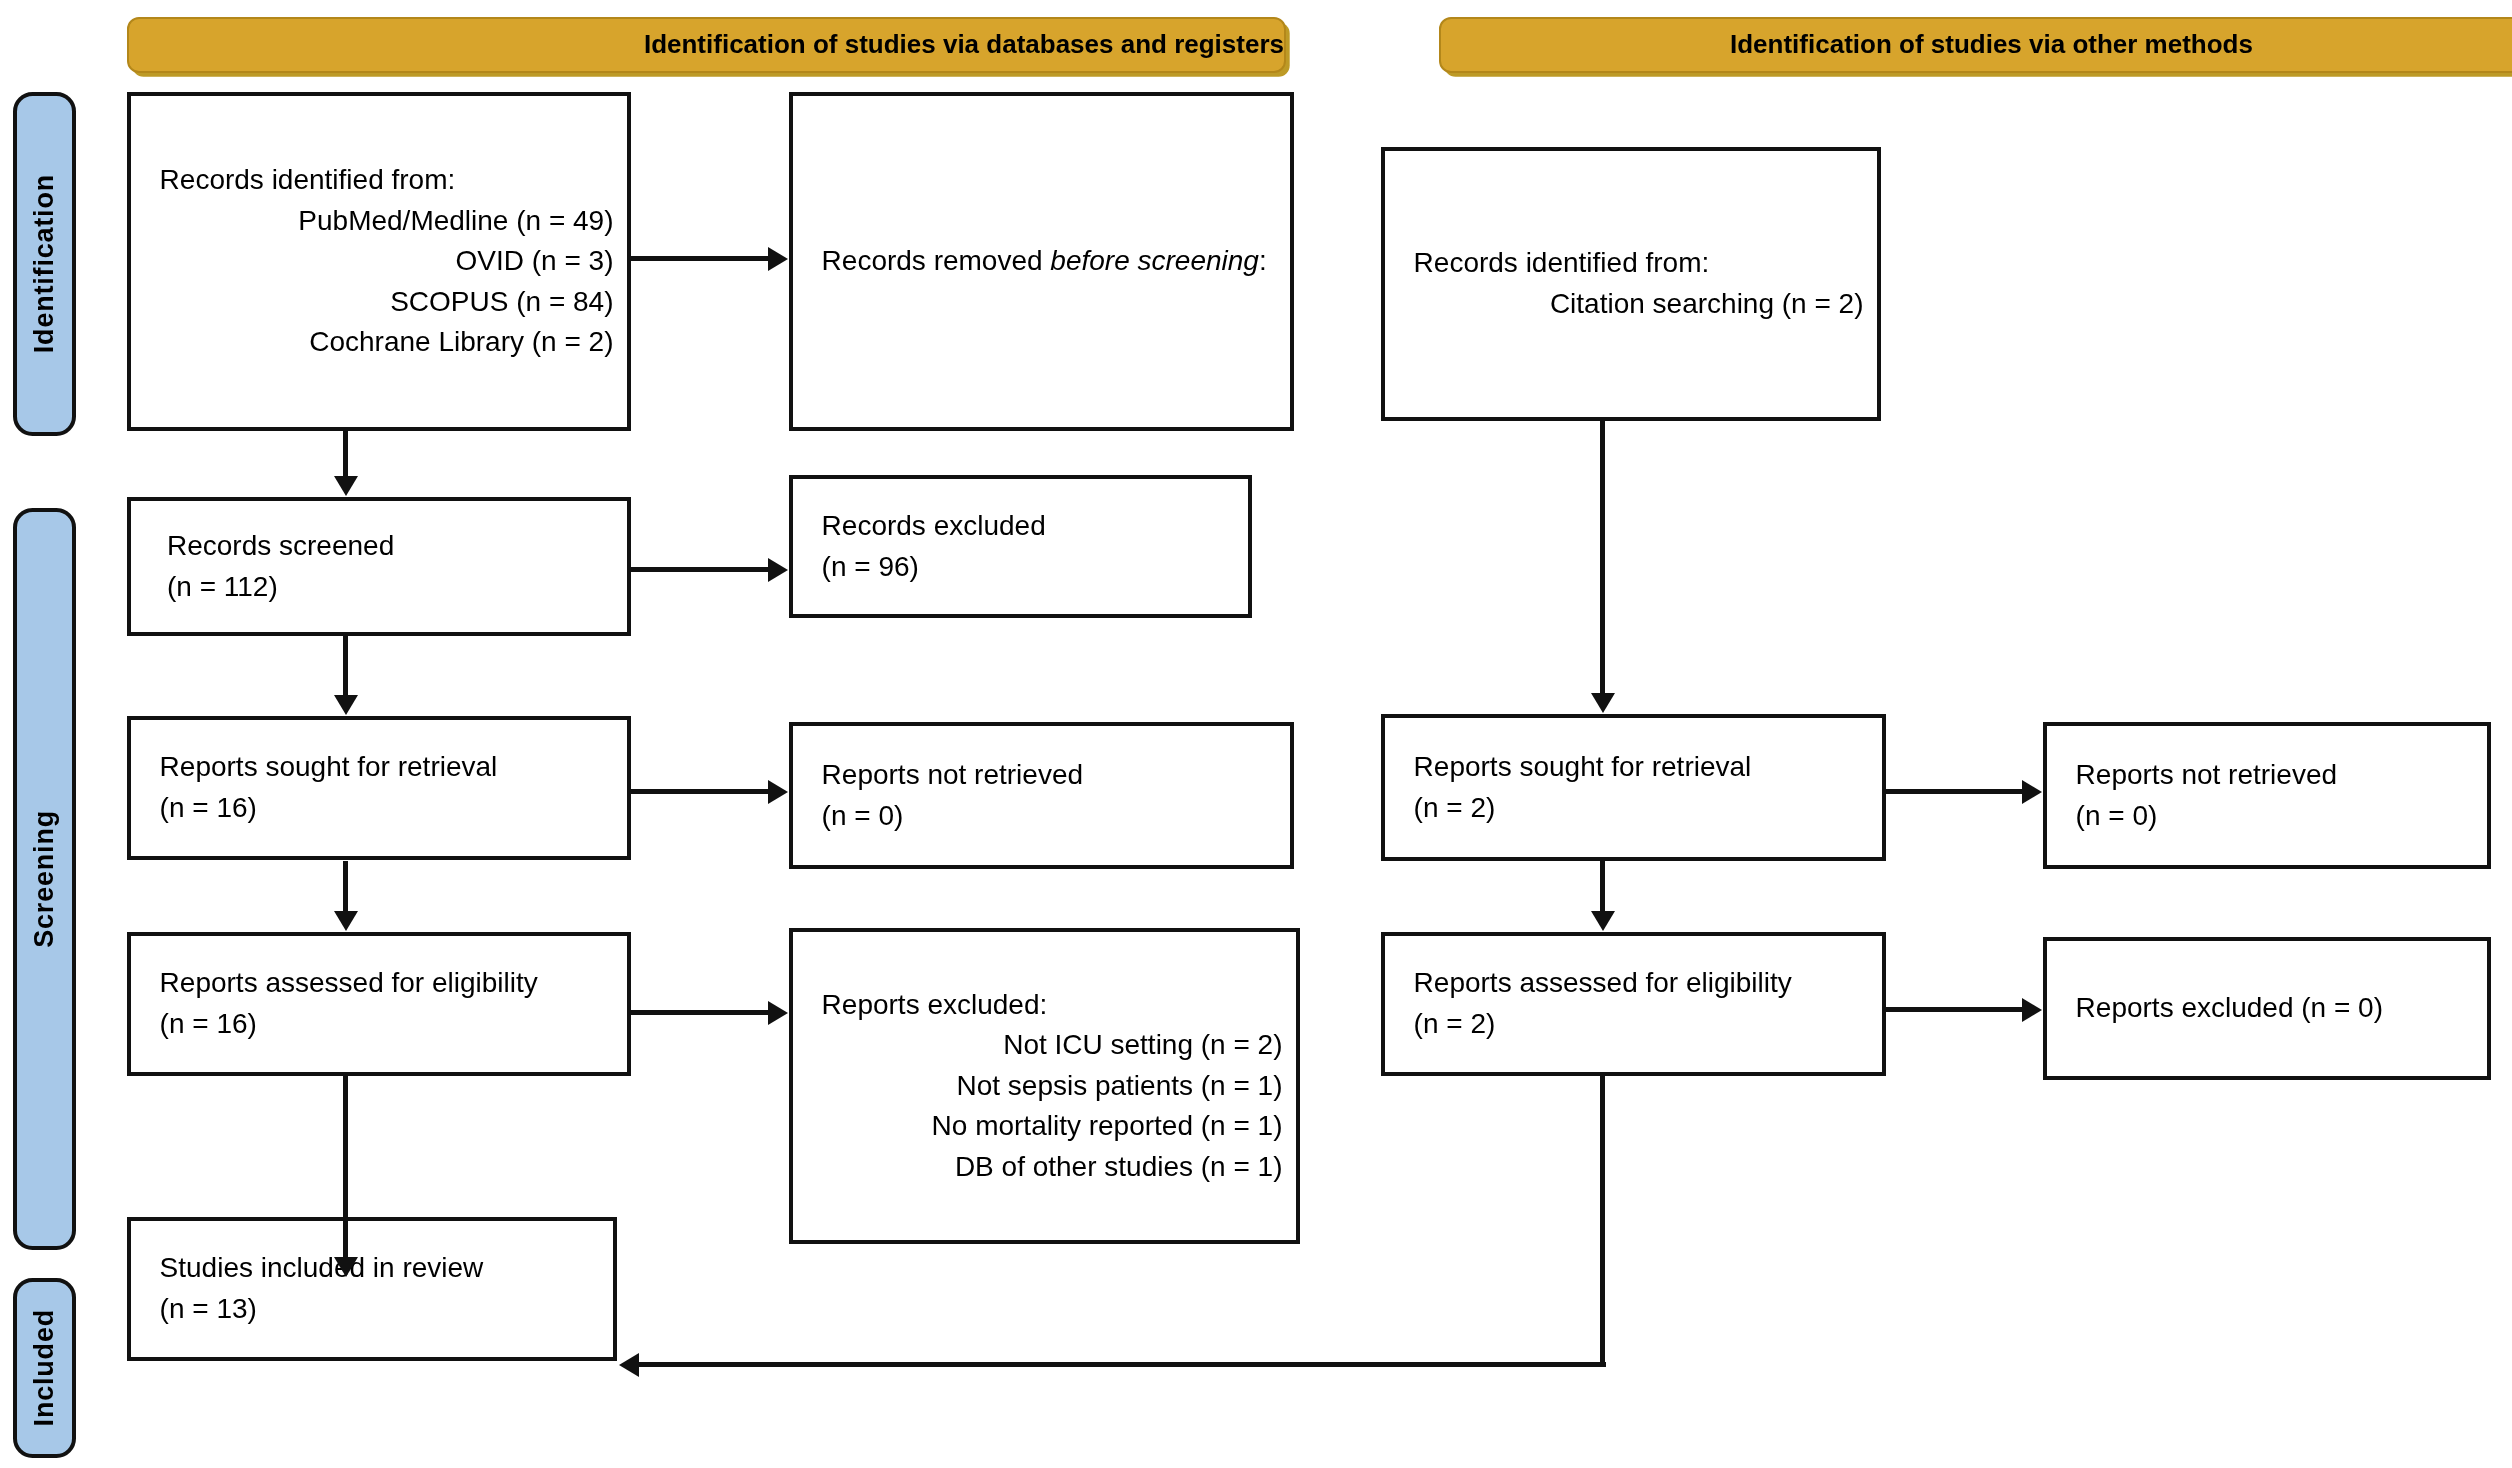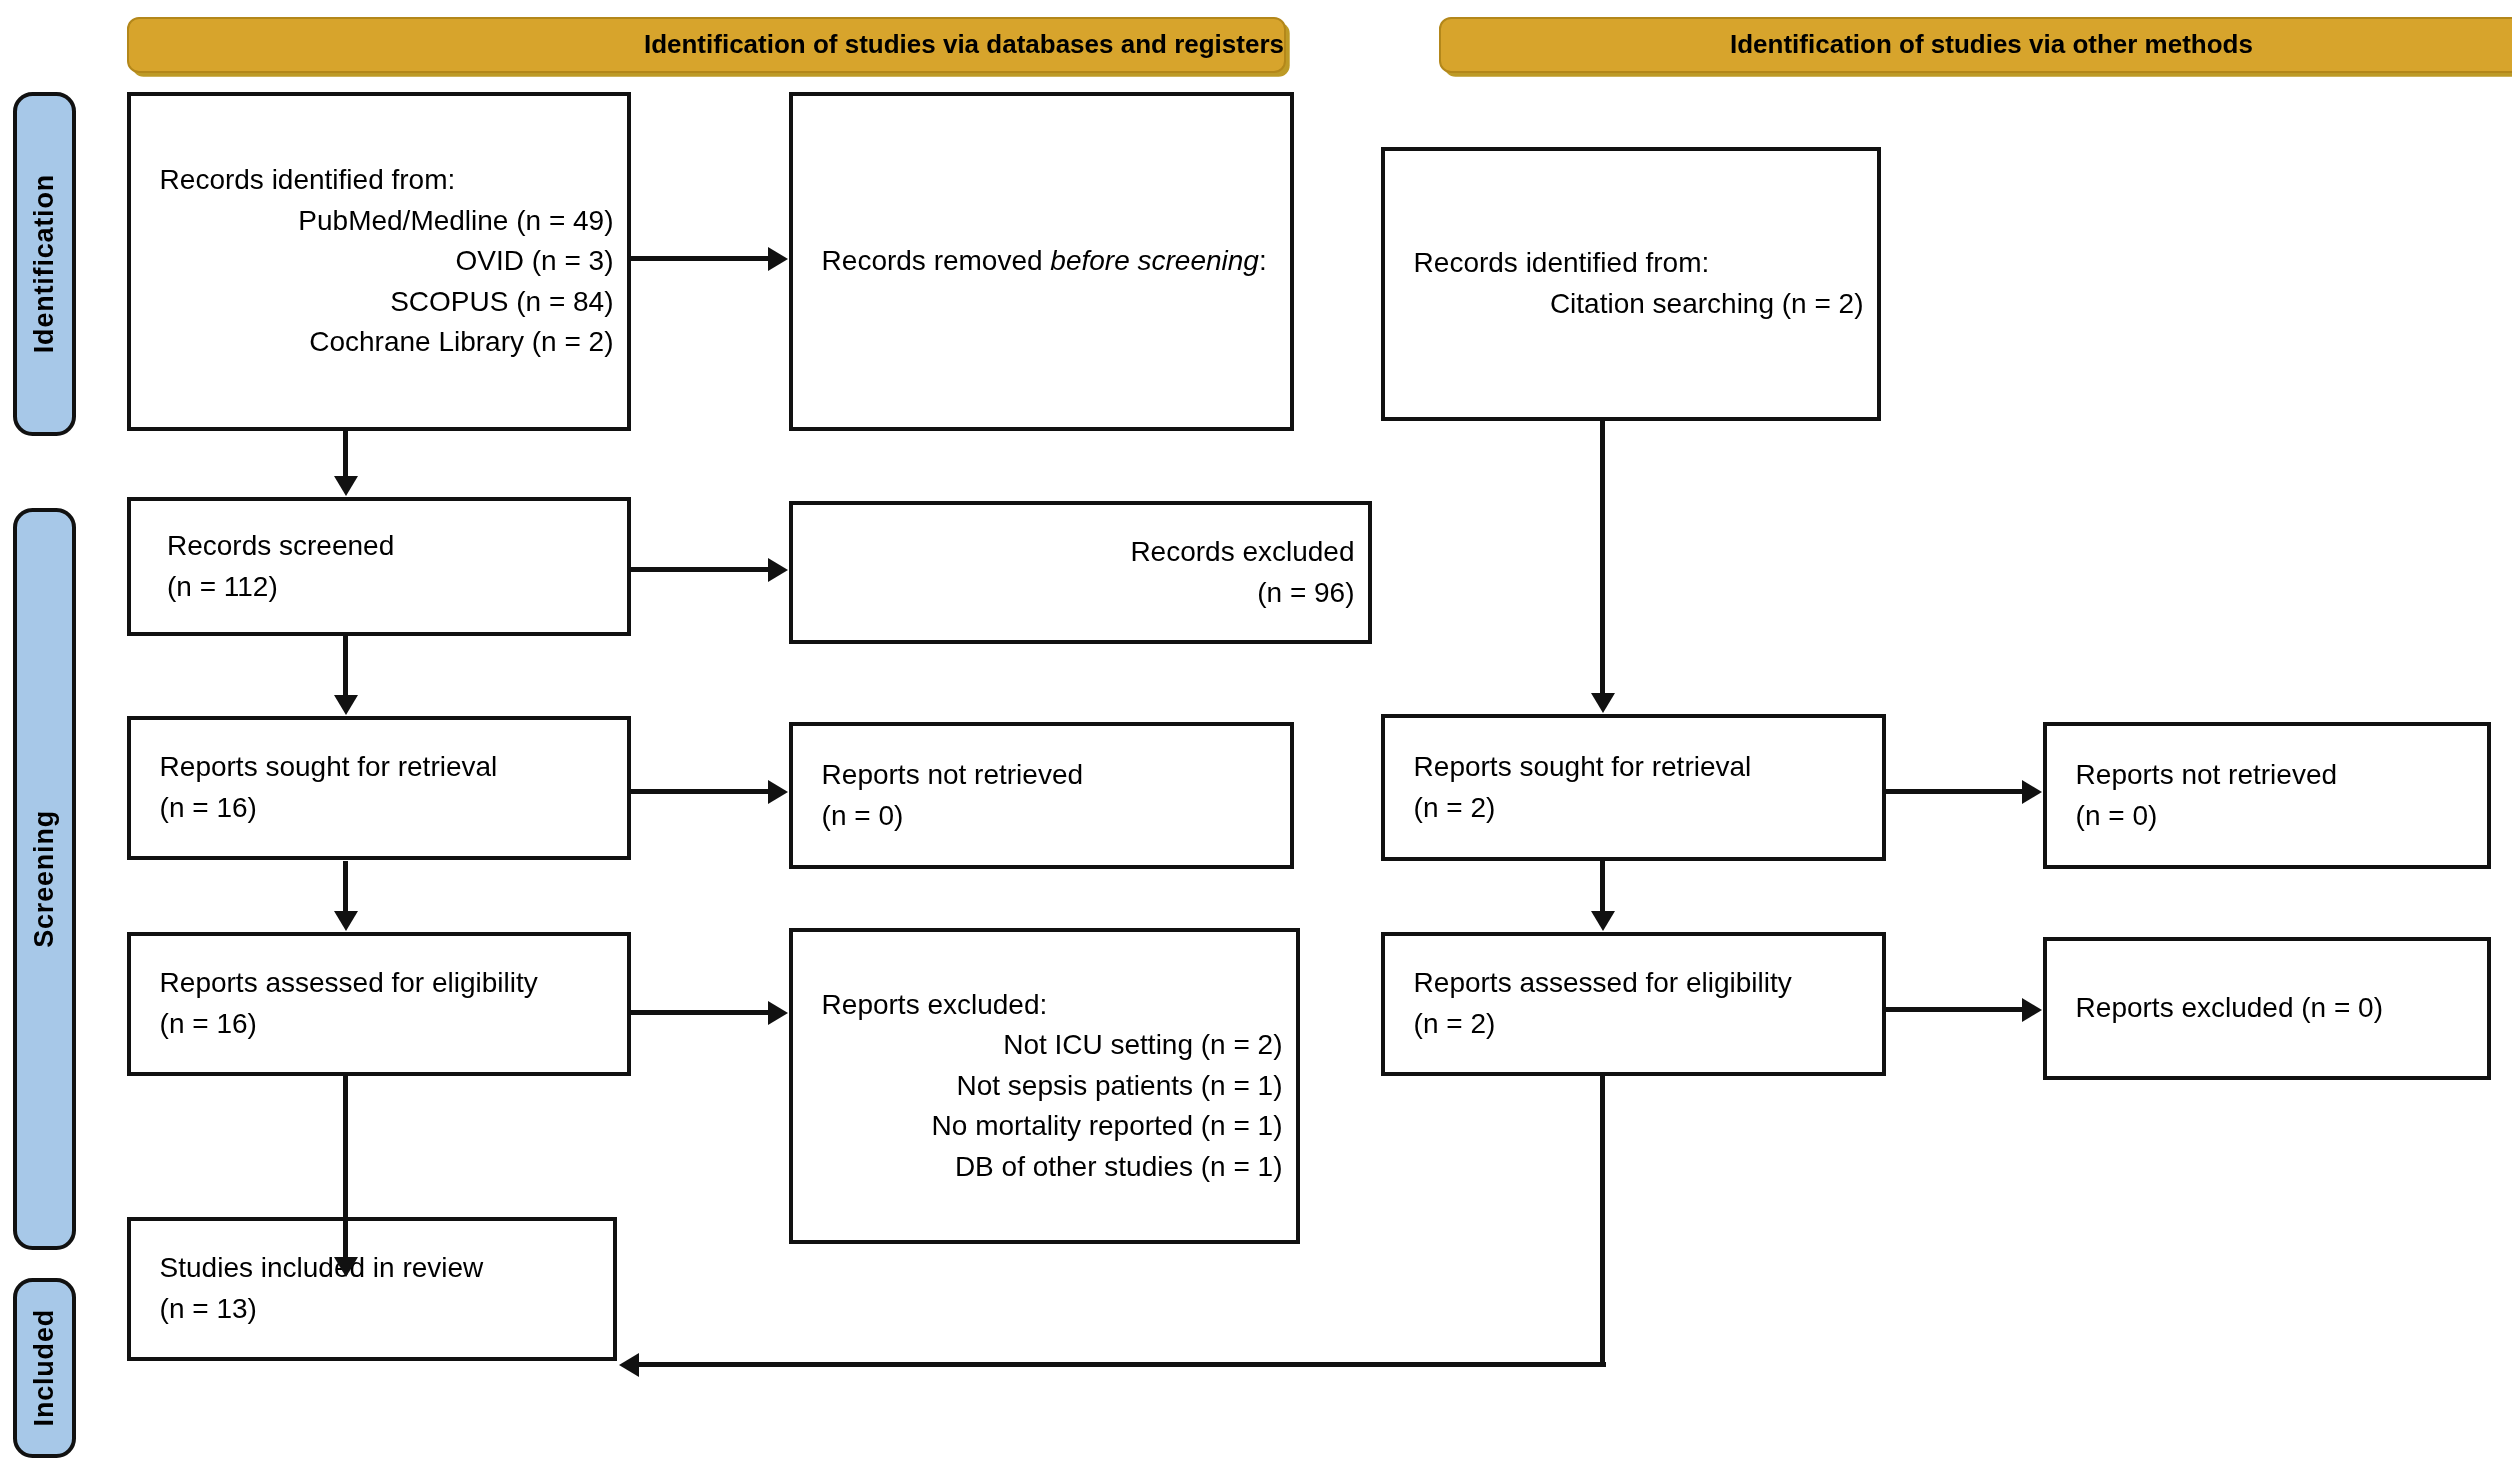--- a/index.html
+++ b/index.html
@@ -91,21 +91,21 @@
 
   <div class="fbox" style="left:1381px;top:147px;width:500px;height:274px;">
     <div>Records identified from:</div>
     <div class="indent">Citation searching (n = 2)</div>
   </div>
 
   <div class="fbox" style="left:127px;top:497px;width:504px;height:139px;padding-left:36px;">
     <div>Records screened</div>
     <div>(n = 112)</div>
   </div>
-  <div class="fbox" style="left:789px;top:501px;width:583px;height:143px;text-align:right;">
+  <div class="fbox" style="left:789px;top:475px;width:463px;height:143px;">
     <div>Records excluded</div>
     <div>(n = 96)</div>
   </div>
 
   <div class="fbox" style="left:127px;top:716px;width:504px;height:144px;">
     <div>Reports sought for retrieval</div>
     <div>(n = 16)</div>
   </div>
   <div class="fbox" style="left:789px;top:722px;width:505px;height:147px;">
     <div>Reports not retrieved</div>

